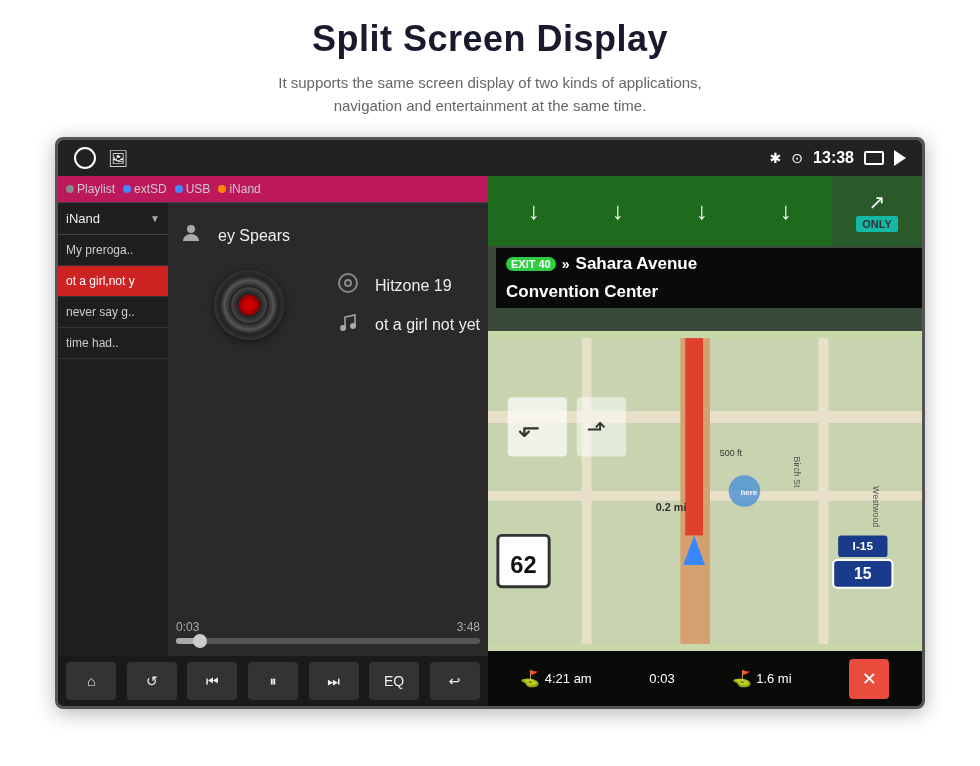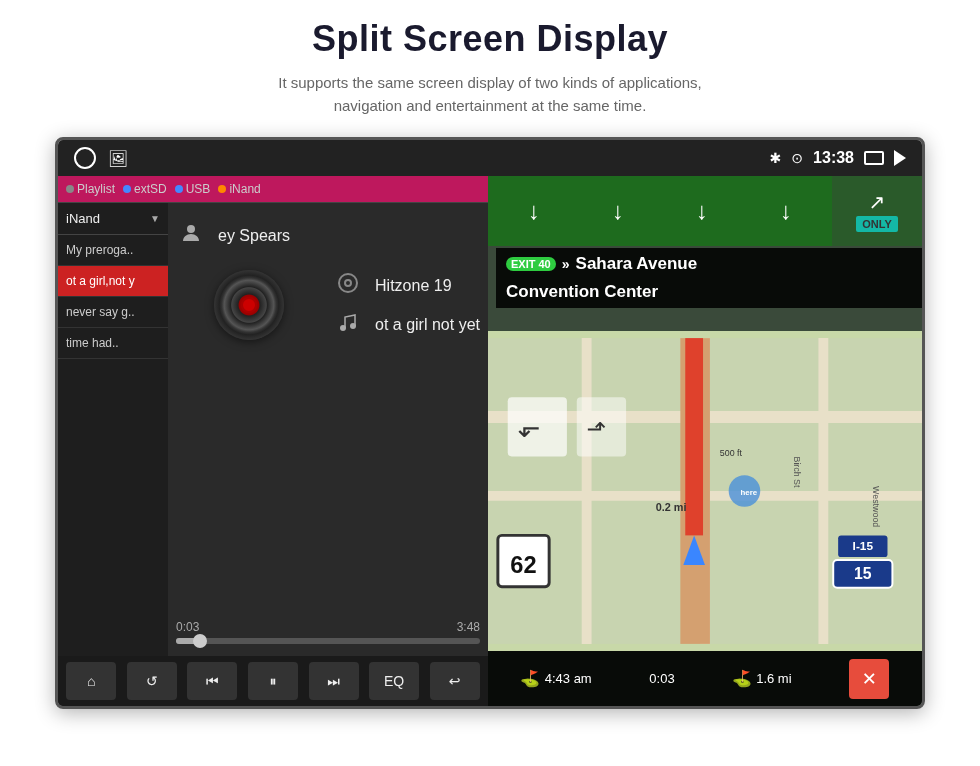--- a/index.html
+++ b/index.html
@@ -652,21 +652,21 @@
           <rect x="355" y="200" width="50" height="22" rx="3" fill="#1a3a8a"></rect>
           <text x="380" y="215" fill="white" font-size="12" font-weight="bold" text-anchor="middle">I-15</text>
           <rect x="350" y="225" width="60" height="28" rx="4" fill="#1a3a8a" stroke="white" stroke-width="2"></rect>
           <text x="380" y="244" fill="white" font-size="16" font-weight="bold" text-anchor="middle">15</text>
         </svg>
       </div>
 
       <div class="nav-bottom-bar">
         <div class="nav-info-cell">
           <span class="nav-flag">⛳</span>
-          <span>4:43 am</span>
+          <span>4:21 am</span>
         </div>
         <div class="nav-info-cell">
           <span>0:03</span>
         </div>
         <div class="nav-info-cell">
           <span class="nav-flag">⛳</span>
           <span>1.6 mi</span>
         </div>
         <button class="nav-close-btn">✕</button>
       </div>

